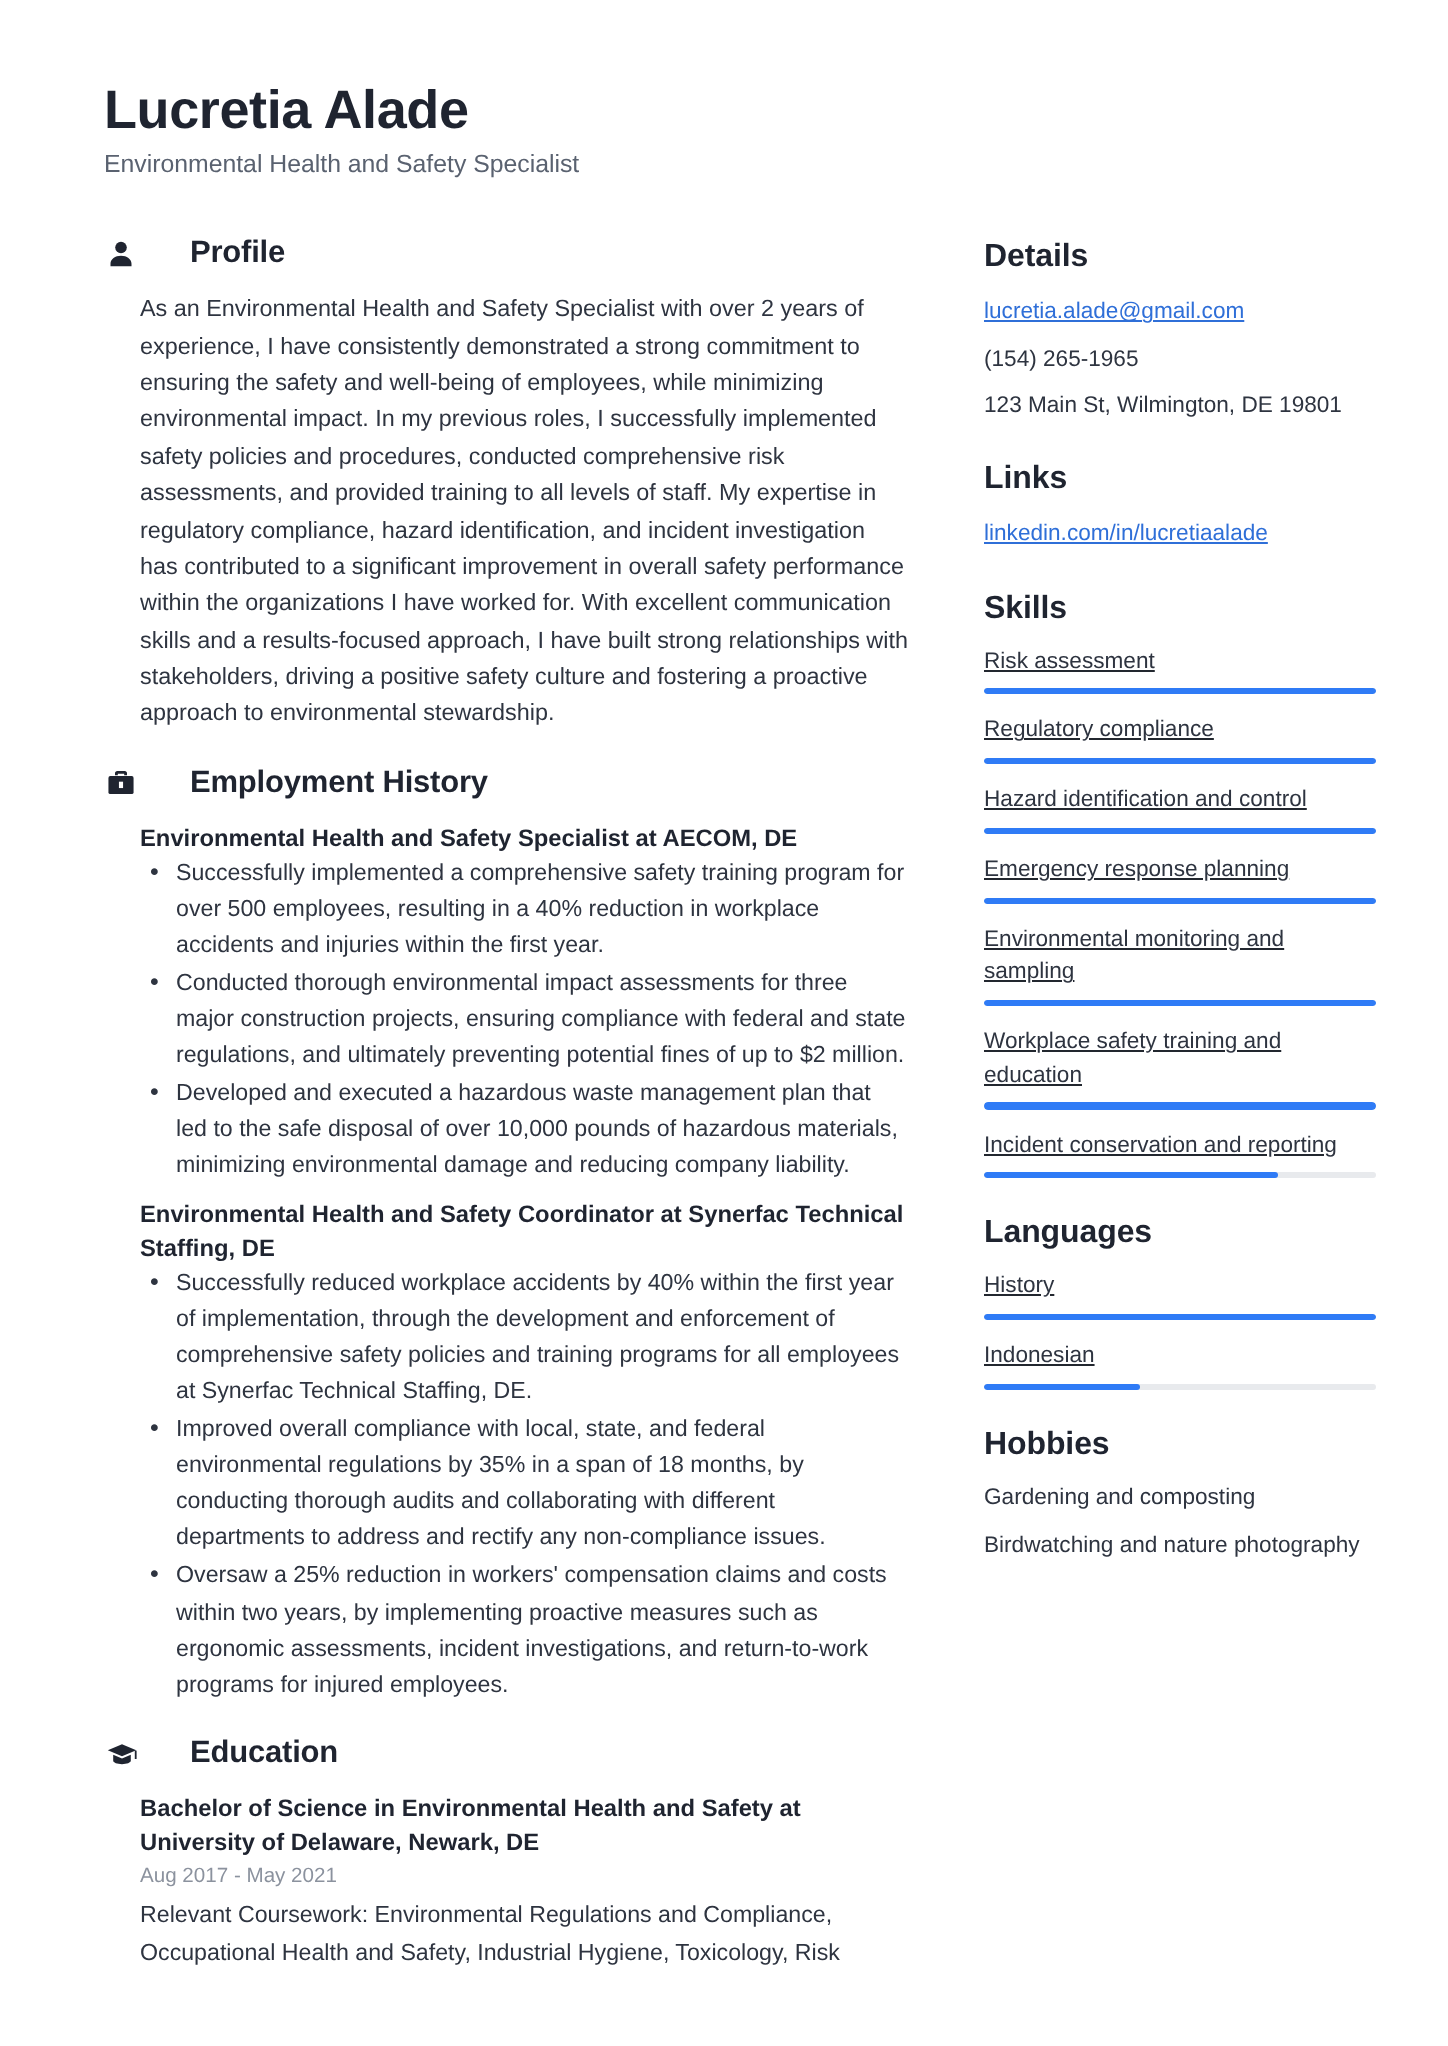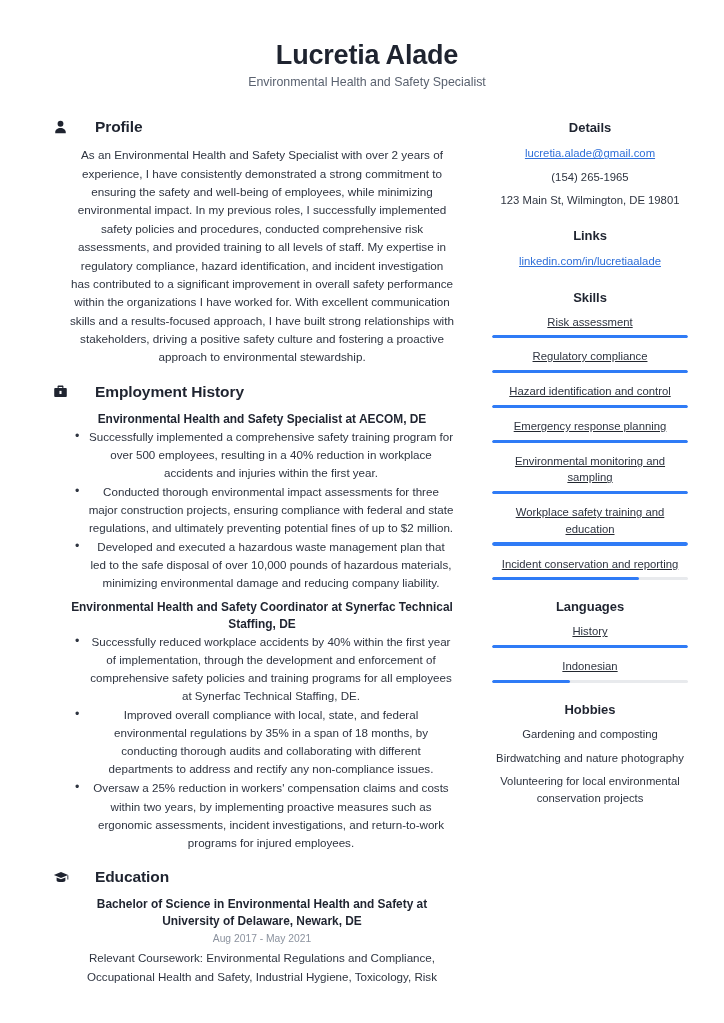--- a/index.html
+++ b/index.html
@@ -12,21 +12,20 @@
     font-family: "Liberation Sans", sans-serif;
     color: #22272f;
     overflow: hidden;
   }
   .page {
     position: relative;
     width: 724px;
     height: 765px;
     background: #ffffff;
     padding: 40px 42px 0 52px;
-    text-align: center;
   }
 
   
   .header { margin-bottom: 28px; }
   .full-name {
     font-size: 27px;
     font-weight: 700;
     letter-spacing: -0.2px;
     color: #1f2430;
     line-height: 1.12;
@@ -129,21 +128,21 @@
   .entry-desc {
     font-size: 11.6px;
     line-height: 1.56;
     color: #2e3440;
     margin-top: 1px;
   }
 
   
   .side-block { margin-bottom: 19px; }
   .side-title {
-    font-size: 13px;
+    font-size: 16px;
     font-weight: 700;
     color: #1f2430;
     margin-bottom: 9px;
     letter-spacing: -0.05px;
   }
   .side-line {
     font-size: 11.3px;
     line-height: 1.62;
     color: #2e3440;
     margin-bottom: 5px;
@@ -358,19 +357,18 @@
             <div class="bar-fill" style="width: 40%; background: rgb(47, 123, 246);"></div>
           </div>
         </div>
 
       </div>
 
       <div class="side-block">
         <div class="side-title">Hobbies</div>
         <div class="hobby-line">Gardening and composting</div>
         <div class="hobby-line">Birdwatching and nature photography</div>
-        <div class="hobby-line">Volunteering for local environmental conservation projects</div>
       </div>
 
     </div>
 
   </div>
 </div>
 
 </body></html>

